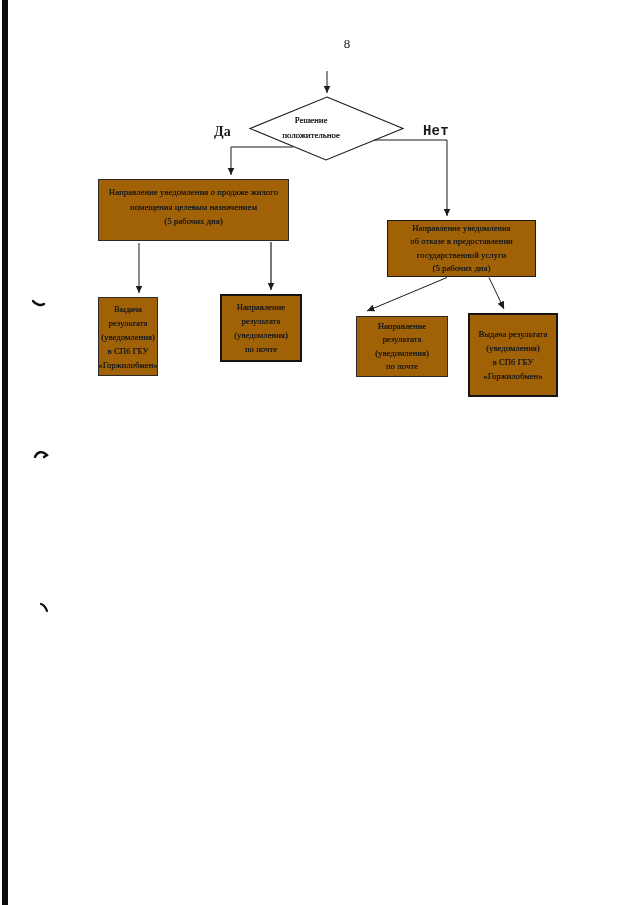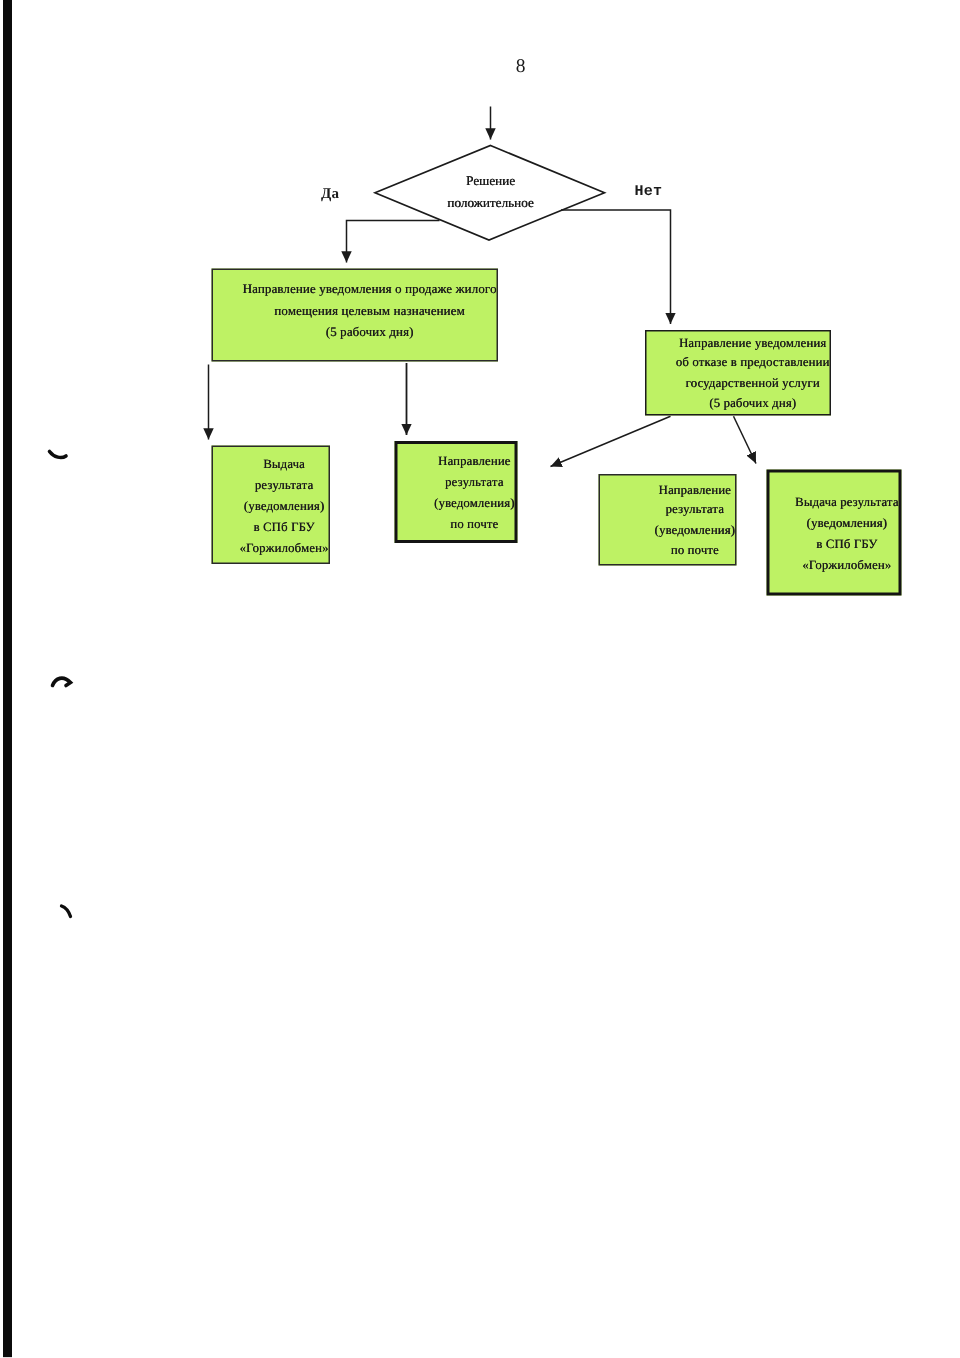--- a/index.html
+++ b/index.html
@@ -24,61 +24,60 @@
     width: 20px;
     text-align: center;
     font-size: 13px;
   }
   svg.overlay {
     position: absolute;
     left: 0; top: 0;
   }
   .fbox {
     position: absolute;
-    background: #bef264;
+    background: #a16207;
     border: 1px solid #2a2a2a;
     box-sizing: border-box;
     display: flex;
     align-items: center;
-    justify-content: flex-end;
+    justify-content: center;
     text-align: center;
-    margin-left: 43px;
   }
   .fbox.bold-border { border-width: 2px; border-color: #141414; }
   .fbox.mid-border  { border-width: 1.5px; border-color: #1c1c1c; }
   .fbox.top-align   { align-items: flex-start; }
   .box-text {
     white-space: pre-line;
     font-size: 8.5px;
     line-height: 14px;
     letter-spacing: 0.1px;
     text-shadow: 0.2px 0 0 #1b1b1b;
   }
   #box-sale { left: 98px; top: 179px; width: 191px; height: 62px; }
   #box-sale .box-text { line-height: 14.5px; padding-top: 5px; font-size: 8.6px; }
-  #box-refusal { left: 387px; top: 220px; width: 124px; height: 57px; }
+  #box-refusal { left: 387px; top: 220px; width: 149px; height: 57px; }
   #box-refusal .box-text { line-height: 13.5px; }
-  #box-yes-issue { left: 98px;  top: 297px; width: 79px; height: 79px; }
+  #box-yes-issue { left: 98px;  top: 297px; width: 60px; height: 79px; }
   #box-yes-mail  { left: 220px; top: 294px; width: 82px; height: 68px; }
   #box-no-mail   { left: 356px; top: 316px; width: 92px; height: 61px; }
   #box-no-mail .box-text { line-height: 13.5px; }
   #box-no-issue  { left: 468px; top: 313px; width: 90px; height: 84px; }
   #diamond-label {
     position: absolute;
-    left: 274px; top: 113px;
+    left: 258px; top: 113px;
     width: 106px;
     text-align: center;
     white-space: pre-line;
     font-size: 8.8px;
     line-height: 15px;
     text-shadow: 0.2px 0 0 #1b1b1b;
   }
   .branch-label {
     position: absolute;
-    font-size: 10px;
+    font-size: 14px;
     font-weight: bold;
     letter-spacing: 0.2px;
   }
   #label-yes { left: 214px; top: 124px; }
   #label-no  { left: 423px; top: 123px; font-family: Liberation Mono, monospace; }
 </style>
 </head>
 <body>
 
 <div id="page">

